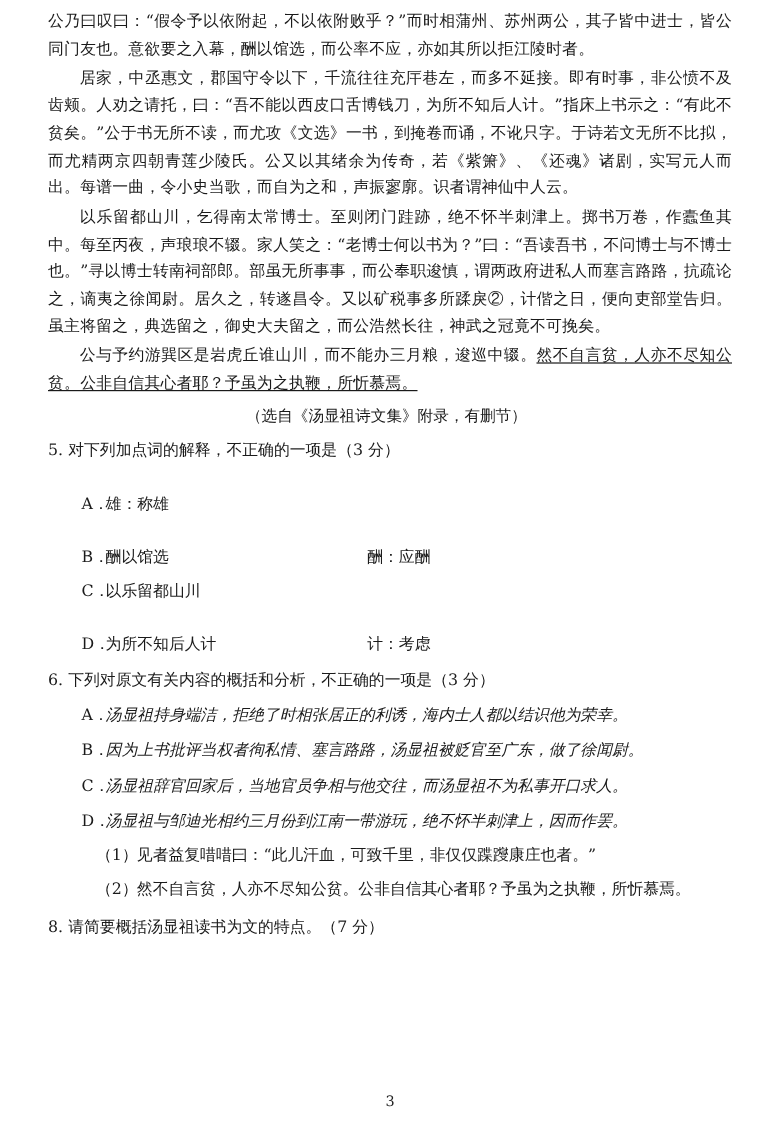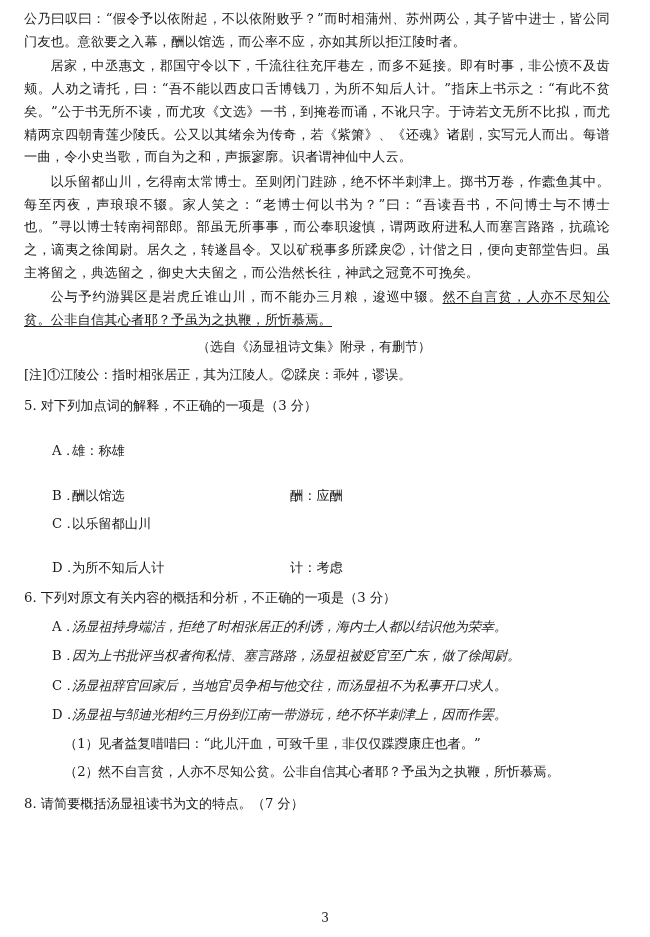--- a/index.html
+++ b/index.html
@@ -16,21 +16,21 @@
     overflow: hidden;
   }
   .page {
     position: relative;
     width: 650px;
     height: 937px;
     padding: 0;
     box-sizing: border-box;
   }
   .body-area {
-    padding: 8px 40px 0 24px;
+    padding: 8px 40px 0 40px;
   }
   p.para {
     margin: 0 0 2px 0;
     font-size: 13.2px;
     line-height: 1.72;
     text-align: justify;
     text-justify: inter-ideograph;
     letter-spacing: 0.2px;
   }
   p.indent2 {
@@ -125,21 +125,20 @@
     <p class="para">公乃曰叹曰：“假令予以依附起，不以依附败乎？”而时相蒲州、苏州两公，其子皆中进士，皆公同门友也。意欲要之入幕，酬以馆选，而公率不应，亦如其所以拒江陵时者。</p>
 
     <p class="para indent2">居家，中丞惠文，郡国守令以下，千流往往充厈巷左，而多不延接。即有时事，非公愤不及齿颊。人劝之请托，曰：“吾不能以西皮口舌博钱刀，为所不知后人计。”指床上书示之：“有此不贫矣。”公于书无所不读，而尤攻《文选》一书，到掩卷而诵，不讹只字。于诗若文无所不比拟，而尤精两京四朝青莲少陵氏。公又以其绪余为传奇，若《紫箫》、《还魂》诸剧，实写元人而出。每谱一曲，令小史当歌，而自为之和，声振寥廓。识者谓神仙中人云。</p>
 
     <p class="para indent2">以乐留都山川，乞得南太常博士。至则闭门跬跡，绝不怀半刺津上。掷书万卷，作蠹鱼其中。每至丙夜，声琅琅不辍。家人笑之：“老博士何以书为？”曰：“吾读吾书，不问博士与不博士也。”寻以博士转南祠部郎。部虽无所事事，而公奉职逡慎，谓两政府进私人而塞言路路，抗疏论之，谪夷之徐闻尉。居久之，转遂昌令。又以矿税事多所蹂戾②，计偕之日，便向吏部堂告归。虽主将留之，典选留之，御史大夫留之，而公浩然长往，神武之冠竟不可挽矣。</p>
 
     <p class="para indent2"><span>公与予约游巽区是岩虎丘谁山川，而不能办三月粮，逡巡中辍。</span><span class="underline">然不自言贫，人亦不尽知公贫。公非自信其心者耶？予虽为之执鞭，所忻慕焉。</span></p>
 
     <div class="source-line">（选自《汤显祖诗文集》附录，有删节）</div>
 
-    <div class="note-line">[注]①江陵公：指时相张居正，其为江陵人。②蹂戾：乖舛，谬误。</div>
 
     <div class="q q-stem">
       <span>5.</span>
       <span>对下列加点词的解释，不正确的一项是（3 分）</span>
     </div>
     <div class="opt-row">
       <span class="opt-label">A．</span>
       <span class="opt-gloss">雄：称雄</span>
     </div>
     <div class="opt-row">

